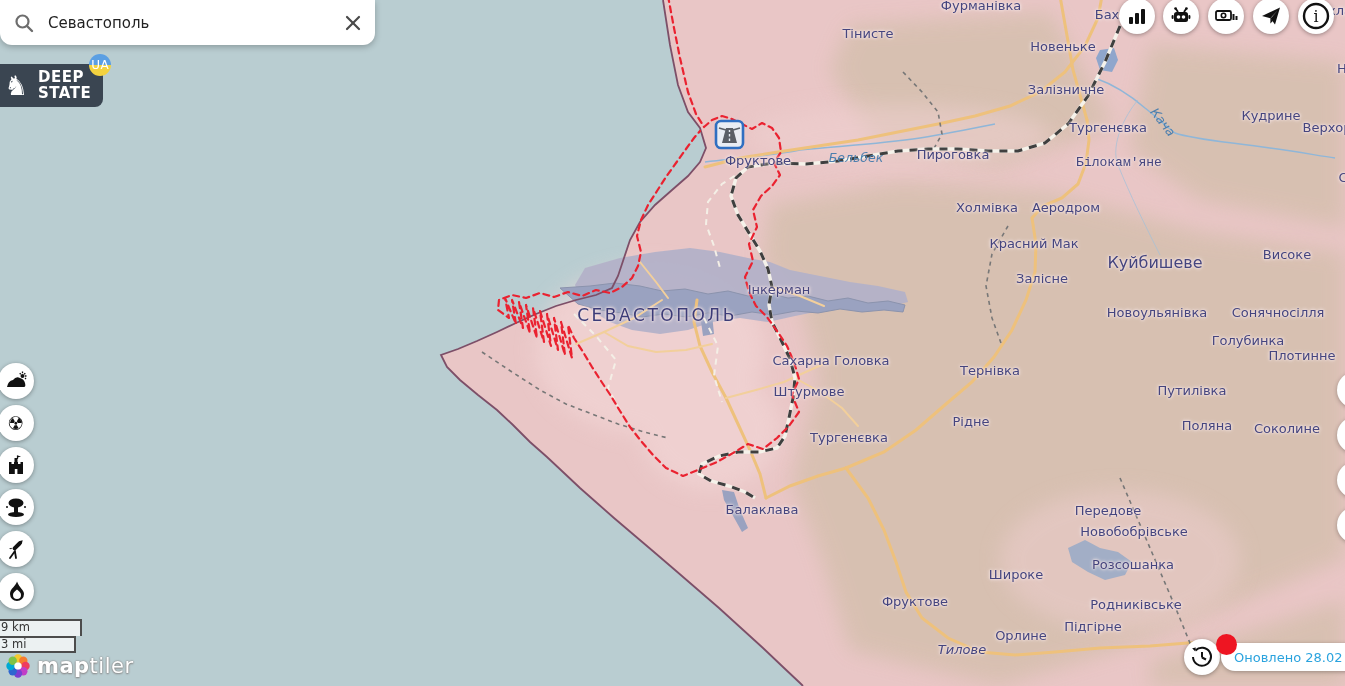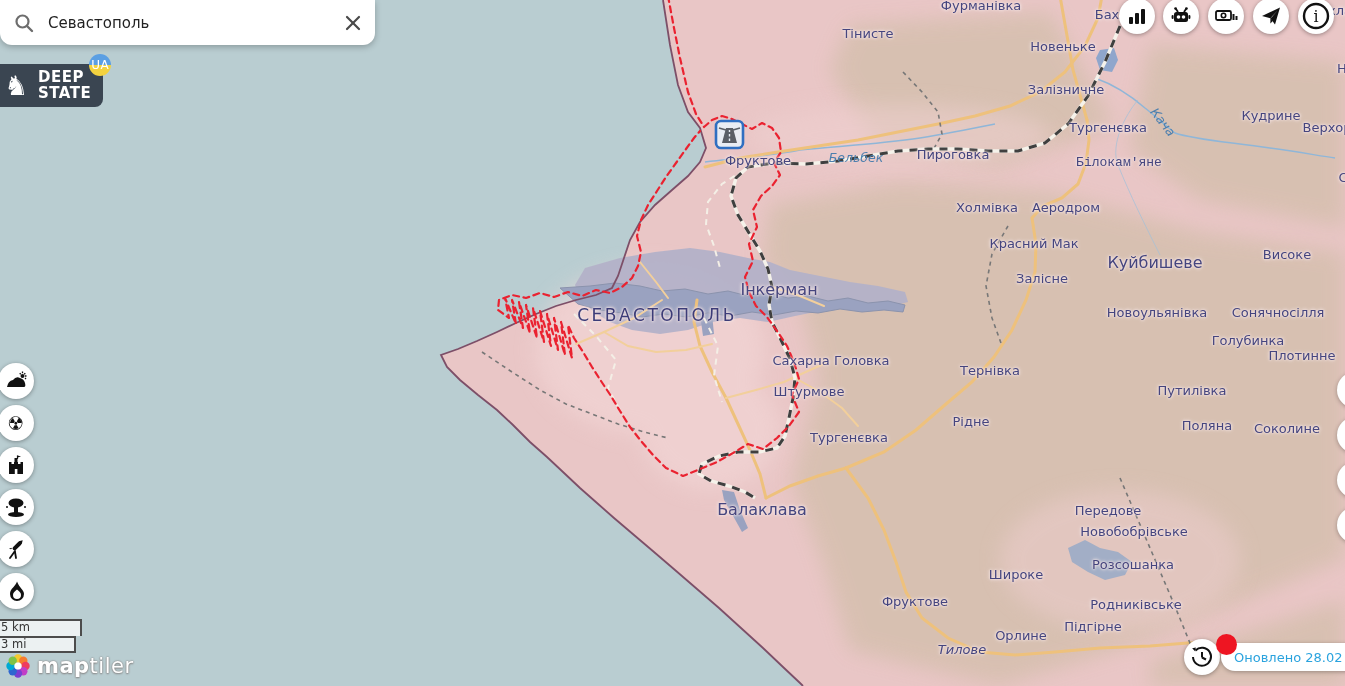--- a/index.html
+++ b/index.html
@@ -5,21 +5,21 @@
   html,body{margin:0;padding:0;}
   body{width:1345px;height:686px;overflow:hidden;font-family:"DejaVu Sans","Liberation Sans",sans-serif;}
   #app{position:relative;width:1345px;height:686px;background:#b9cdd1;overflow:hidden;}
 
   
   #mapsvg{position:absolute;left:0;top:0;}
 
   
   .map-label{position:absolute;transform:translate(-50%,-50%);color:#45457e;font-size:13px;
     white-space:nowrap;text-shadow:0 0 2px #f3e4e4,0 0 3px #f3e4e4,0 0 4px #f3e4e4;pointer-events:none;}
-  .map-label.t15{font-size:16px;}
+  .map-label.t15{font-size:13px;}
   .map-label.mid{font-size:16px;}
   .map-label.caps{font-size:17px;letter-spacing:2.5px;color:#3c3c78;}
   .map-label.river{color:#4d7fae;font-style:italic;font-size:12.5px;text-shadow:none;}
 
   
   .searchbar{position:absolute;left:0;top:0;width:375px;height:45px;background:#fff;
     border-radius:0 0 12px 12px;box-shadow:0 2px 6px rgba(0,0,0,.25);display:flex;align-items:center;z-index:30;}
   .searchbar .mag{margin:0 12px 0 14px;display:flex;}
   .searchbar input{border:none;outline:none;flex:1;font-size:15px;color:#222;background:transparent;
     font-family:"DejaVu Sans","Liberation Sans",sans-serif;}
@@ -409,21 +409,21 @@
       <path d="M2.2,3.2 L5.8,2.6 5.2,6.4 Z" fill="#111"></path>
       <line x1="12" y1="7" x2="12" y2="12.5" stroke="#111" stroke-width="2"></line>
       <line x1="12" y1="12.5" x2="16" y2="14.5" stroke="#111" stroke-width="2"></line>
     </svg>
   </div>
   <div class="red-dot"></div>
   <div class="update-pill">
     <span>Оновлено 28.02 о 23:45</span>
   </div>
 
-  <div class="scalebox scale-km"><span>5 km</span></div>
+  <div class="scalebox scale-km"><span>9 km</span></div>
   <div class="scalebox scale-mi"><span>3 mi</span></div>
 
   <div class="maptiler">
     <svg width="28" height="28" viewBox="0 0 28 28">
       <circle cx="14" cy="6.5" r="4.2" fill="#f5c92e"></circle>
       <circle cx="19.3" cy="8.7" r="4.2" fill="#f77b2f"></circle>
       <circle cx="21.5" cy="14" r="4.2" fill="#ef3c5f"></circle>
       <circle cx="19.3" cy="19.3" r="4.2" fill="#c13ec7"></circle>
       <circle cx="14" cy="21.5" r="4.2" fill="#7a3fd1"></circle>
       <circle cx="8.7" cy="19.3" r="4.2" fill="#2f66d0"></circle>

